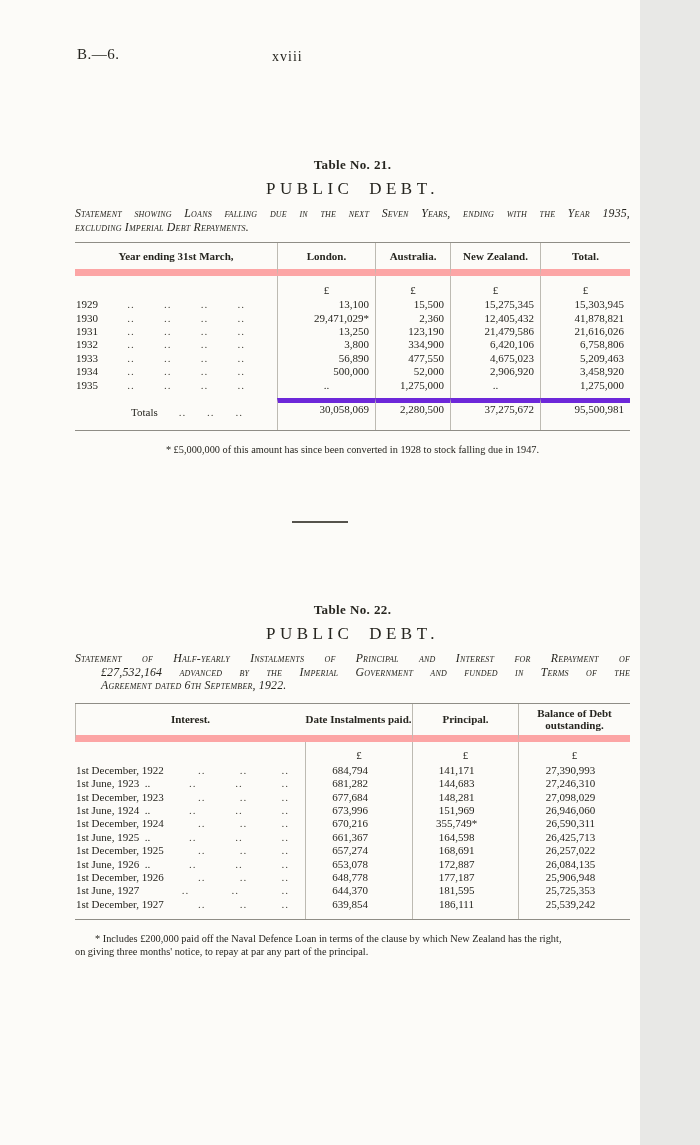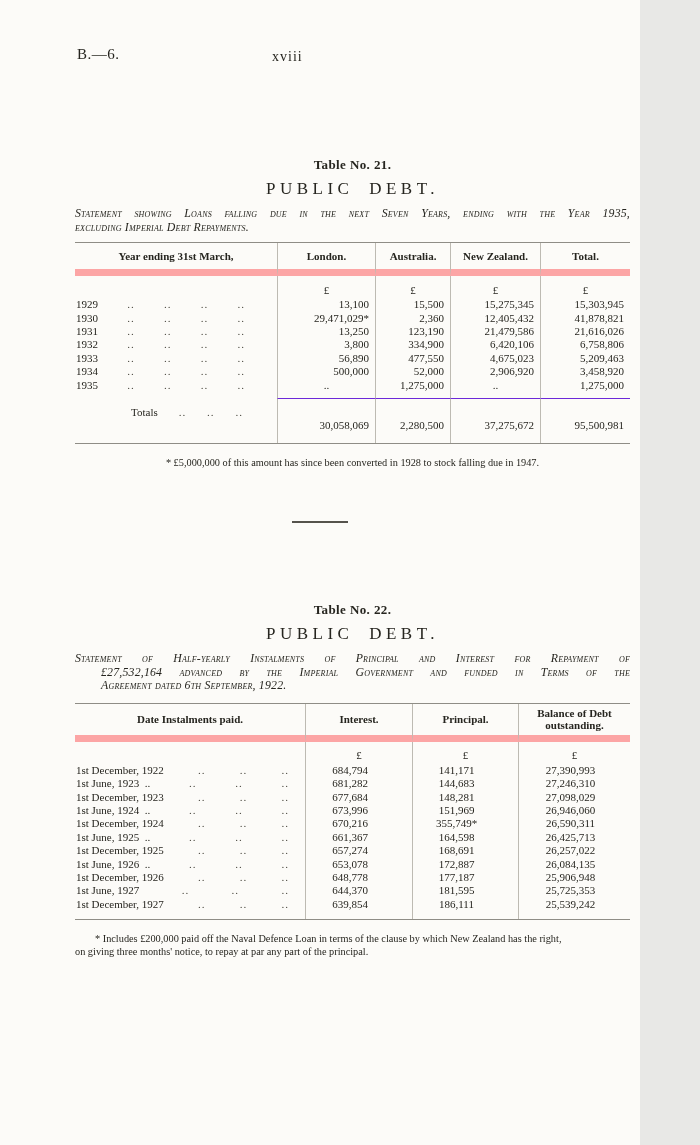--- a/index.html
+++ b/index.html
@@ -33,21 +33,21 @@
   .r{text-align:right;padding-right:6px;box-sizing:border-box;}
   .ctr{text-align:center;}
   .num22{text-align:center;padding-right:18px;box-sizing:border-box;}
   .bal22{text-align:center;padding-right:8px;box-sizing:border-box;}
   .ycell{display:flex;justify-content:space-between;padding-right:32px;padding-left:1px;box-sizing:border-box;}
   .dcell{display:flex;justify-content:space-between;padding-right:16px;padding-left:1px;box-sizing:border-box;}
   .ld{color:#4a483f;letter-spacing:1px;}
   .spacer{height:6px;} .spacer22{height:8px;}
   .totlabel{display:flex;justify-content:space-between;padding-left:56px;padding-right:34px;
             padding-top:8px;padding-bottom:11px;box-sizing:border-box;}
-  .tot{border-top:1px solid #6d28d9;padding-top:20px;padding-bottom:11px;box-sizing:border-box;}
+  .tot{border-top:5px solid #6d28d9;padding-top:0;padding-bottom:11px;box-sizing:border-box;}
   .fnote{margin-top:12px;font-size:10.3px;line-height:13.2px;}
   .fn-center{text-align:center;}
   .fn-indent{text-indent:20px;}
   
   .divider{left:292px;top:521px;width:56px;border-top:2px solid #55534c;height:0;}
 </style>
 </head>
 <body>
 
 <div class="page">
@@ -188,22 +188,22 @@
     <div class="ttitle">Table No. 22.</div>
     <div class="theading">PUBLIC DEBT.</div>
     <div class="stmt sc">
       <div class="just">Statement of Half-yearly Instalments of Principal and Interest for Repayment of</div>
       <div class="just ind">£27,532,164 advanced by the Imperial Government and funded in Terms of the</div>
       <div class="ind">Agreement dated 6th September, 1922.</div>
     </div>
 
     <div class="grid g22">
 
+      <div class="c hdr hdr22 vline">Interest.</div>
       <div class="c hdr hdr22">Date Instalments paid.</div>
-      <div class="c hdr hdr22 vline">Interest.</div>
       <div class="c hdr hdr22 vline">Principal.</div>
       <div class="c hdr hdr22 vline">
         <div>Balance of Debt</div>
         <div>outstanding.</div>
       </div>
 
       <div class="c cur"></div>
       <div class="c cur vline">£</div>
       <div class="c cur vline">£</div>
       <div class="c cur vline">£</div>

